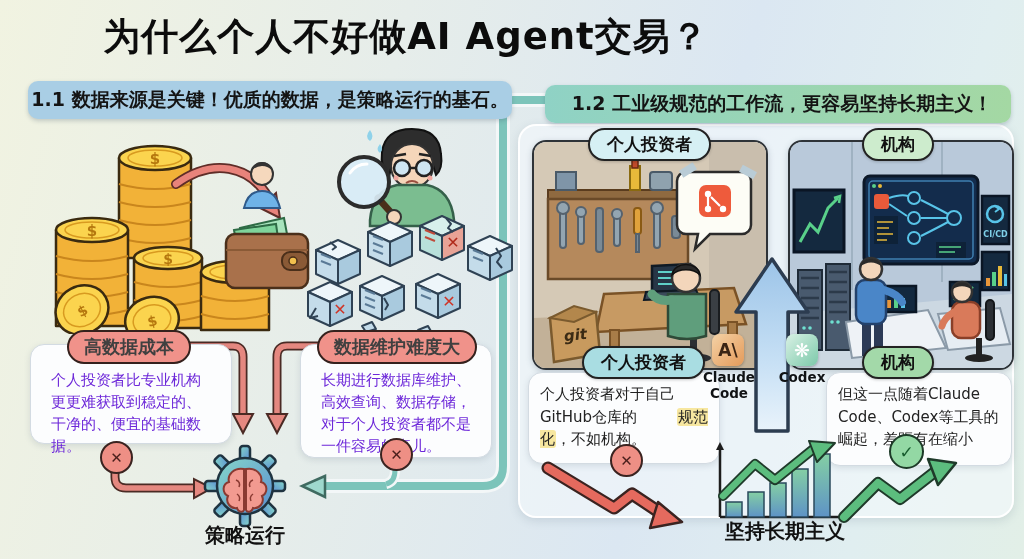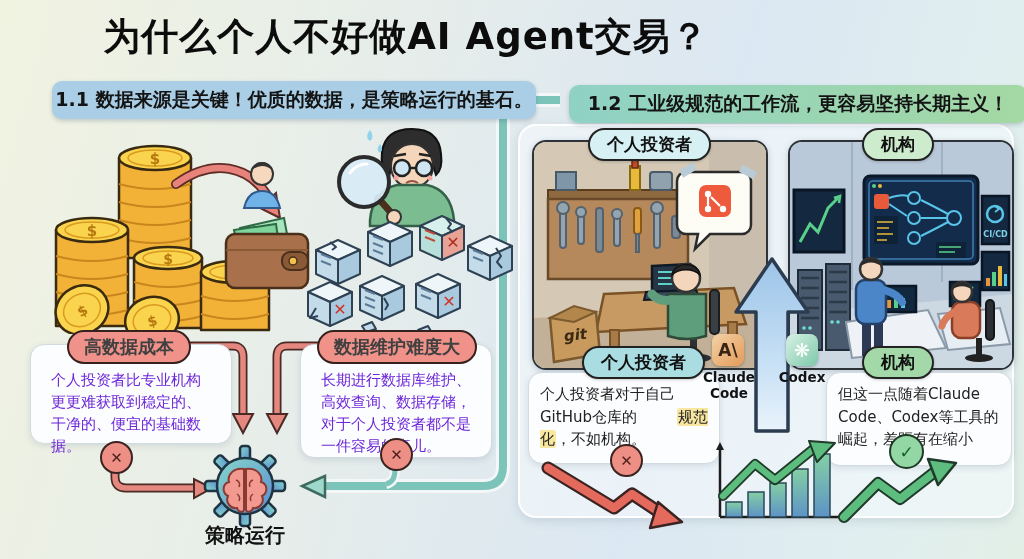--- a/index.html
+++ b/index.html
@@ -2,23 +2,23 @@
 <html><head>
 <meta charset="utf-8">
 <style>
   html,body{margin:0;padding:0;}
   body{font-family:"DejaVu Sans",sans-serif;color:#111;}
   #stage{position:relative;width:1024px;height:559px;overflow:hidden;
     background:linear-gradient(105deg,#f1f3e1 0%,#e6edea 35%,#dbe7f2 65%,#e0eef0 85%,#e2efe7 100%);}
   .abs{position:absolute;}
   #title{left:0;top:12px;width:812px;text-align:center;font-size:37px;font-weight:800;letter-spacing:1px;color:#0c0c0c;z-index:5;}
   .sec-header{height:38px;border-radius:10px;display:flex;align-items:center;justify-content:center;
-    font-weight:800;font-size:19px;color:#141414;box-shadow:0 2px 4px rgba(60,80,100,.25);z-index:5;margin-left:24px;}
+    font-weight:800;font-size:19px;color:#141414;box-shadow:0 2px 4px rgba(60,80,100,.25);z-index:5;}
   #hdr-left{left:28px;top:81px;width:484px;background:#a9cee5;}
-  #hdr-right{left:545px;top:85px;width:458px;background:linear-gradient(90deg,#8fd2c5,#a4d8a3);}
+  #hdr-right{left:545px;top:85px;width:458px;background:linear-gradient(90deg,#8fd2c5,#a4d8a3);padding-left:8px;}
   #right-panel{left:518px;top:124px;width:492px;height:390px;border-radius:18px;
     background:rgba(243,248,252,.62);border:2px solid rgba(255,255,255,.95);
     box-shadow:0 3px 10px rgba(90,110,130,.18);z-index:1;}
   svg{display:block;}
   #flow-overlay{left:0;top:0;z-index:2;pointer-events:none;}
   .whitebox{background:#fcfdfe;border:1.5px solid #d3dbe2;border-radius:14px;
     box-shadow:0 2px 6px rgba(70,90,110,.15);z-index:3;}
   .redpill{position:absolute;top:-15px;padding:3px 15px;background:#f0928a;border:2.5px solid #35211d;
     border-radius:999px;font-weight:800;font-size:18px;color:#404040;white-space:nowrap;z-index:6;}
   .boxtext{margin:8px;padding:16px 10px 8px 12px;font-size:15px;line-height:1.47;color:#6d28d9;}
@@ -445,14 +445,15 @@
     <path d="M18 56 L50 24 L70 40 L112 6" fill="none" stroke="#5cbd7e" stroke-width="6.5" stroke-linejoin="round" stroke-linecap="round"></path>
     <polygon points="104,1 130,3 112,22" fill="#5cbd7e" stroke="#1f3a2a" stroke-width="2" stroke-linejoin="round"></polygon>
   </svg>
 
   <svg class="abs" style="left:838px;top:455px;z-index:3" width="122" height="72" viewBox="0 0 122 72">
     <path d="M6 62 L40 28 L62 44 L98 16" fill="none" stroke="#1f3a2a" stroke-width="12" stroke-linejoin="round" stroke-linecap="round"></path>
     <path d="M6 62 L40 28 L62 44 L98 16" fill="none" stroke="#5cbd7e" stroke-width="8" stroke-linejoin="round" stroke-linecap="round"></path>
     <polygon points="90,4 118,8 100,30" fill="#5cbd7e" stroke="#1f3a2a" stroke-width="2.5" stroke-linejoin="round"></polygon>
   </svg>
 
+  <div id="longterm-label" class="abs">坚持长期主义</div>
 
 </div>
 
 </body></html>

